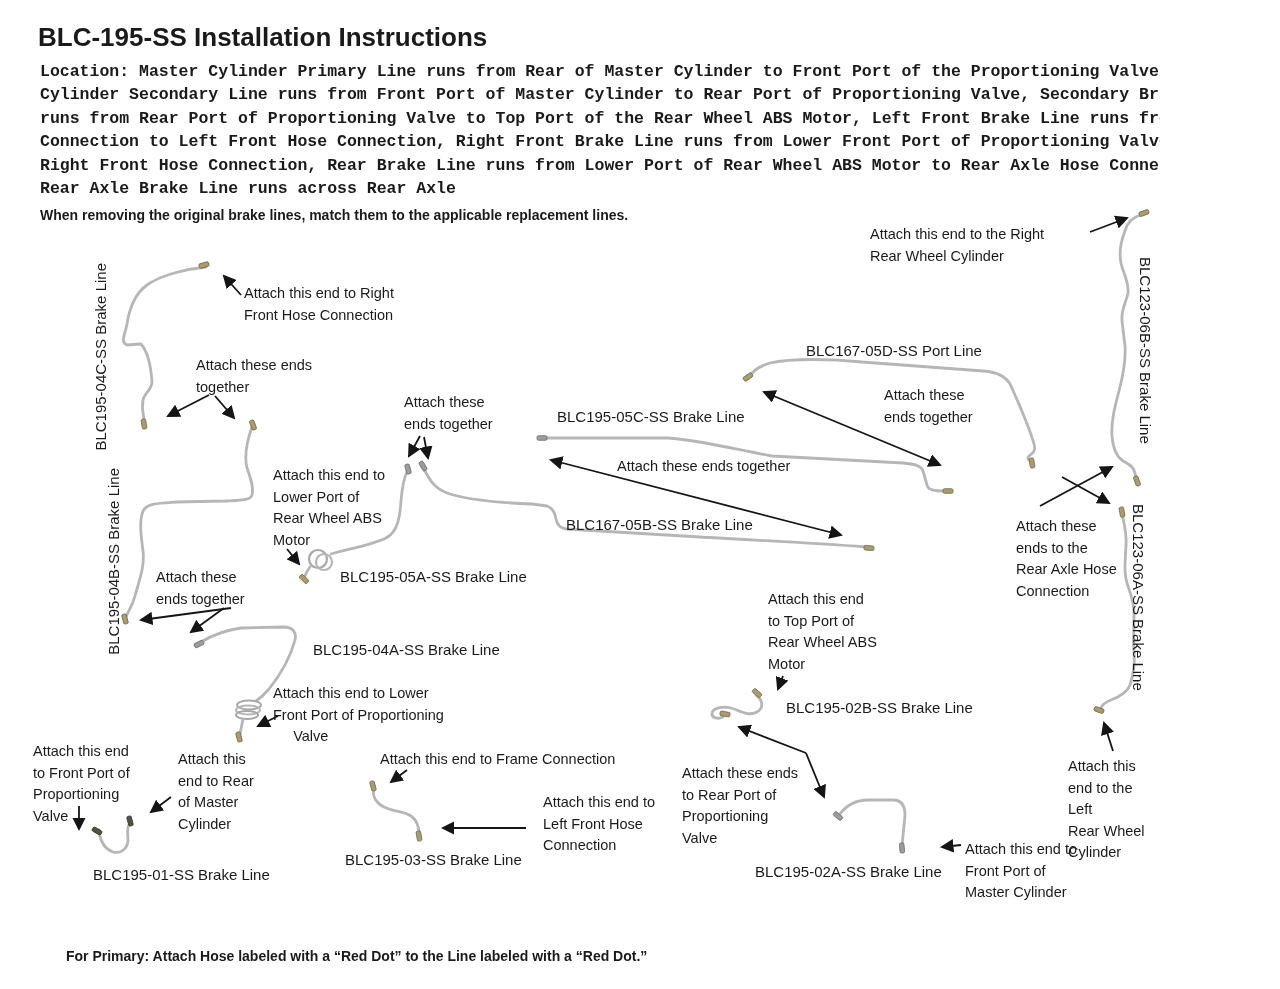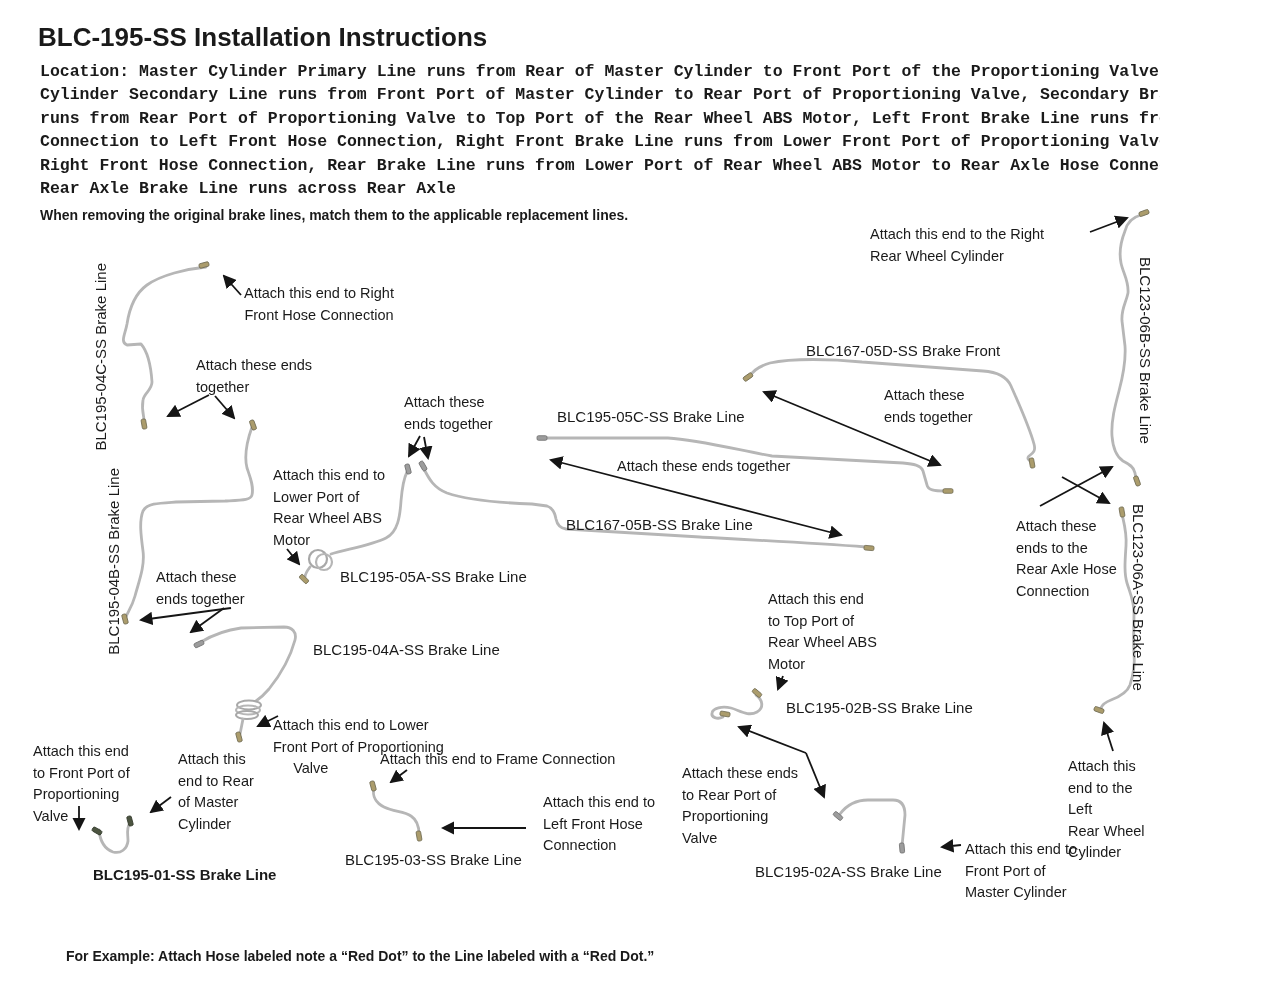--- a/index.html
+++ b/index.html
@@ -134,21 +134,21 @@
       <path class="arr" d="M961,845 L942,847" marker-end="url(#ah)"></path>
     </g>
   </svg>
 
   <div class="abs title" style="left:38px;top:22px;">BLC-195-SS Installation Instructions</div>
   <div class="abs para" style="left:40px;top:60px;width:1204px;">Location: Master Cylinder Primary Line runs from Rear of Master Cylinder to Front Port of the Proportioning Valve, Master Cylinder Secondary Line runs from Front Port of Master Cylinder to Rear Port of Proportioning Valve, Secondary Brake Line runs from Rear Port of Proportioning Valve to Top Port of the Rear Wheel ABS Motor, Left Front Brake Line runs from Frame Connection to Left Front Hose Connection, Right Front Brake Line runs from Lower Front Port of Proportioning Valve to Right Front Hose Connection, Rear Brake Line runs from Lower Port of Rear Wheel ABS Motor to Rear Axle Hose Connection, Rear Axle Brake Line runs across Rear Axle</div>
   <div class="abs bold-line" style="left:40px;top:204px;">When removing the original brake lines, match them to the applicable replacement lines.</div>
 
   <div class="abs ann" style="left:870px;top:224px;">Attach this end to the Right
 Rear Wheel Cylinder</div>
-  <div class="abs ann" style="left:244px;top:283px;text-align:center;">Attach this end to Right
+  <div class="abs ann" style="left:244px;top:283px;">Attach this end to Right
 Front Hose Connection</div>
   <div class="abs ann" style="left:196px;top:355px;">Attach these ends
 together</div>
   <div class="abs ann" style="left:404px;top:392px;">Attach these
 ends together</div>
   <div class="abs ann" style="left:884px;top:385px;">Attach these
 ends together</div>
   <div class="abs ann" style="left:617px;top:456px;">Attach these ends together</div>
   <div class="abs ann" style="left:273px;top:465px;">Attach this end to
 Lower Port of
@@ -157,21 +157,21 @@
   <div class="abs ann" style="left:1016px;top:516px;">Attach these
 ends to the
 Rear Axle Hose
 Connection</div>
   <div class="abs ann" style="left:156px;top:567px;">Attach these
 ends together</div>
   <div class="abs ann" style="left:768px;top:589px;">Attach this end
 to Top Port of
 Rear Wheel ABS
 Motor</div>
-  <div class="abs ann" style="left:273px;top:683px;margin-top:32px;">Attach this end to Lower
+  <div class="abs ann" style="left:273px;top:683px;">Attach this end to Lower
 Front Port of Proportioning
      Valve</div>
   <div class="abs ann" style="left:33px;top:741px;">Attach this end
 to Front Port of
 Proportioning
 Valve</div>
   <div class="abs ann" style="left:178px;top:749px;">Attach this
 end to Rear
 of Master
 Cylinder</div>
@@ -182,30 +182,30 @@
 Valve</div>
   <div class="abs ann" style="left:543px;top:792px;">Attach this end to
 Left Front Hose
 Connection</div>
   <div class="abs ann" style="left:1068px;top:756px;">Attach this end to the Left
 Rear Wheel Cylinder</div>
   <div class="abs ann" style="left:965px;top:839px;">Attach this end to
 Front Port of
 Master Cylinder</div>
 
-  <div class="abs part" style="left:806px;top:341px;">BLC167-05D-SS Brake Front</div>
+  <div class="abs part" style="left:806px;top:341px;">BLC167-05D-SS Port Line</div>
   <div class="abs part" style="left:557px;top:407px;">BLC195-05C-SS Brake Line</div>
   <div class="abs part" style="left:566px;top:515px;">BLC167-05B-SS Brake Line</div>
   <div class="abs part" style="left:340px;top:567px;">BLC195-05A-SS Brake Line</div>
   <div class="abs part" style="left:313px;top:640px;">BLC195-04A-SS Brake Line</div>
   <div class="abs part" style="left:786px;top:698px;">BLC195-02B-SS Brake Line</div>
   <div class="abs part" style="left:345px;top:850px;">BLC195-03-SS Brake Line</div>
   <div class="abs part" style="left:755px;top:862px;">BLC195-02A-SS Brake Line</div>
-  <div class="abs part" style="left:93px;top:865px;font-weight:bold;">BLC195-01-SS Brake Line</div>
+  <div class="abs part" style="left:93px;top:865px;">BLC195-01-SS Brake Line</div>
 
   <div class="abs vpart flip" style="left:92px;top:263px;">BLC195-04C-SS Brake Line</div>
   <div class="abs vpart flip" style="left:105px;top:468px;">BLC195-04B-SS Brake Line</div>
   <div class="abs vpart" style="left:1137px;top:257px;">BLC123-06B-SS Brake Line</div>
   <div class="abs vpart" style="left:1130px;top:504px;">BLC123-06A-SS Brake Line</div>
 
-  <div class="abs bold-line" style="left:66px;top:945px;">For Example: Attach Hose labeled note a “Red Dot” to the Line labeled with a “Red Dot.”</div>
+  <div class="abs bold-line" style="left:66px;top:945px;">For Primary: Attach Hose labeled with a “Red Dot” to the Line labeled with a “Red Dot.”</div>
 
 </div>
 
 </body></html>

